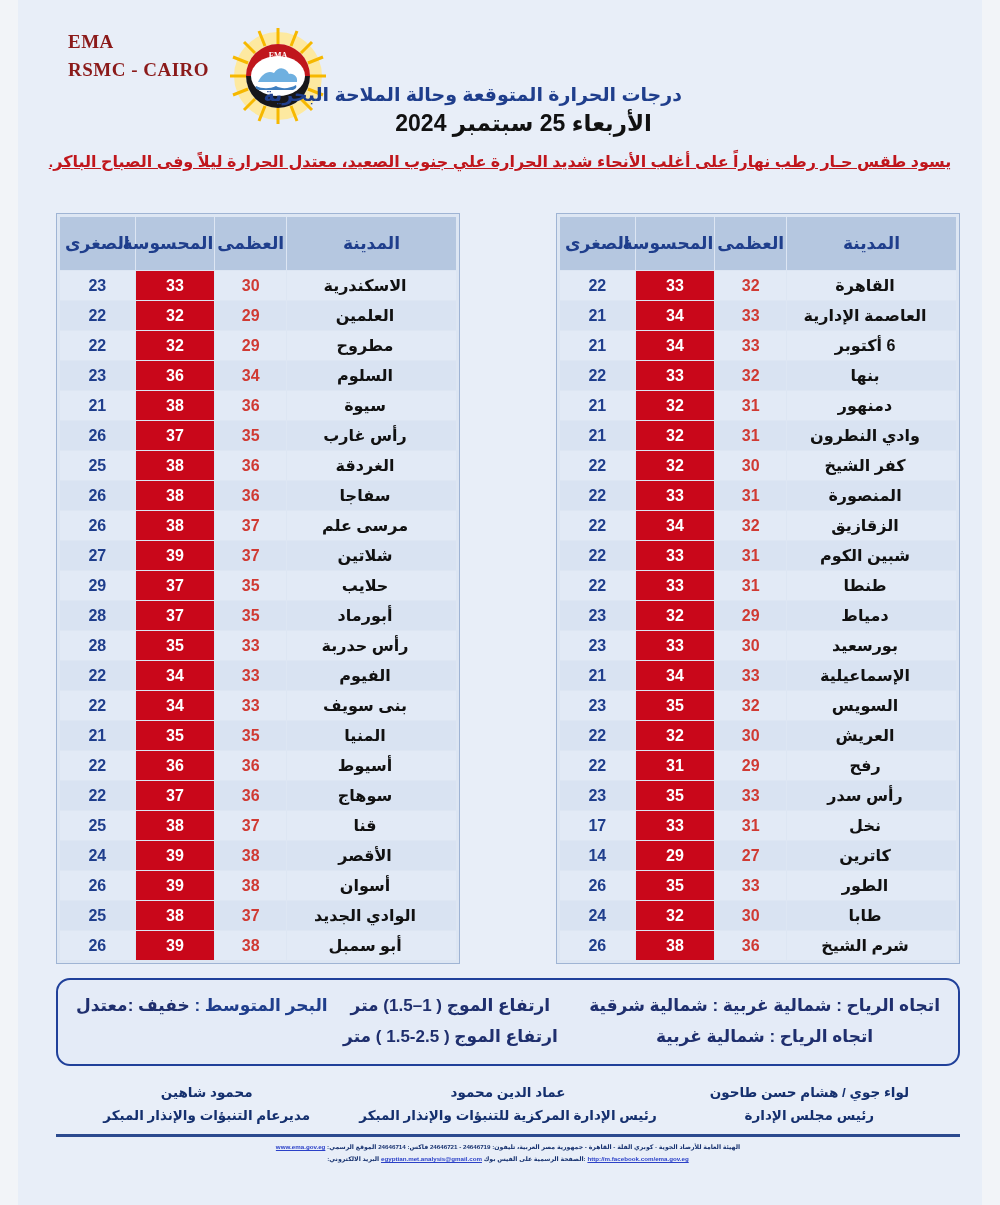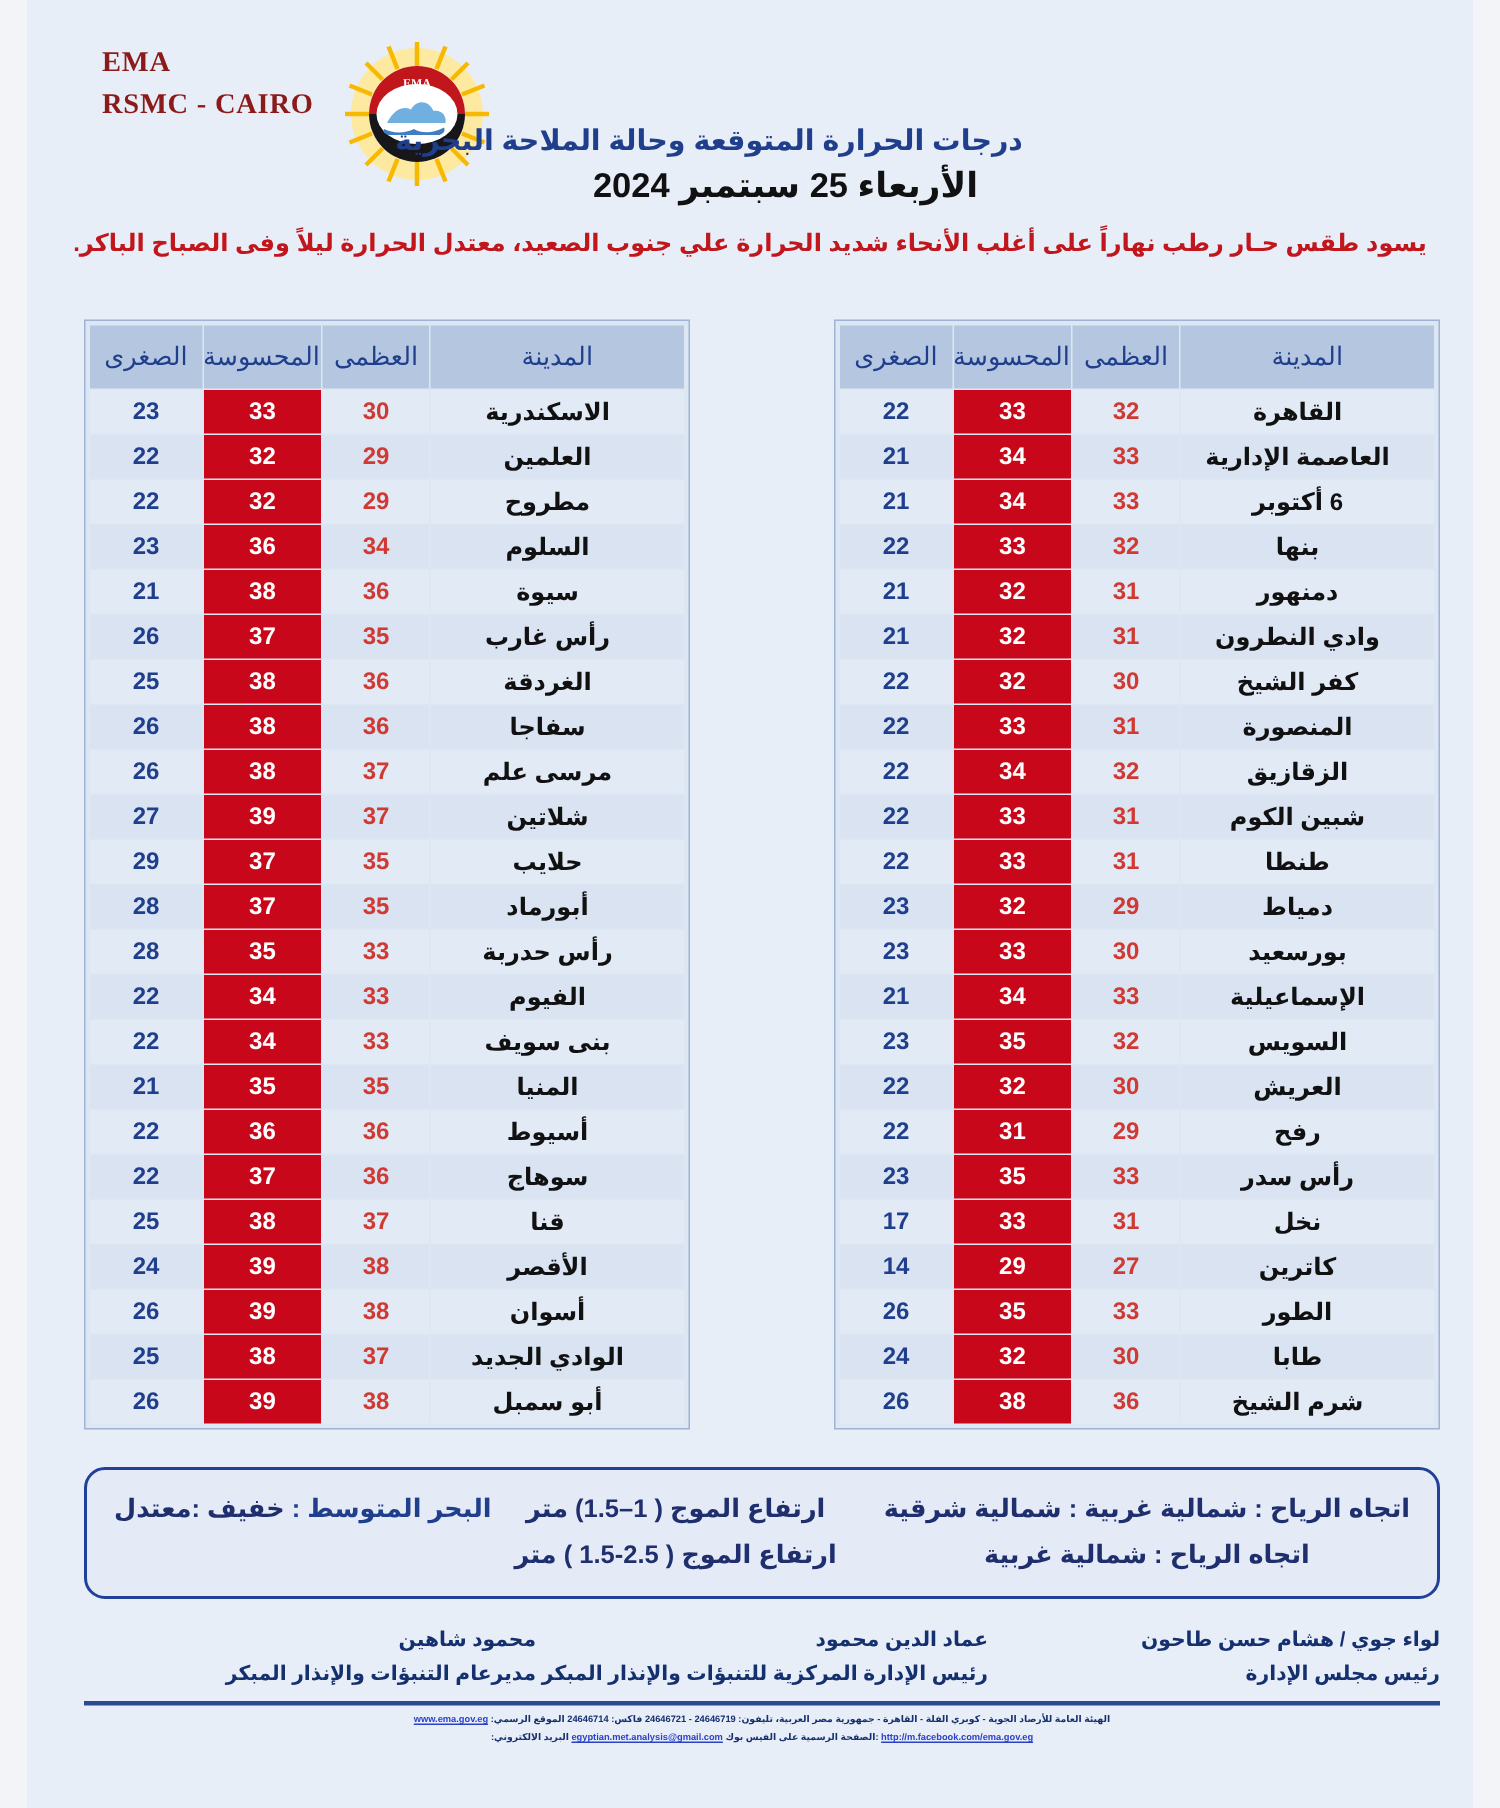--- a/index.html
+++ b/index.html
@@ -74,20 +74,21 @@
     font-size: 23px;
   }
   .summary {
     position: absolute;
     left: 0; right: 0; top: 152px;
     text-align: center;
     color: #c0161c;
     font-weight: bold;
     font-size: 16px;
     padding: 0 20px;
+    text-decoration: underline;
   }
 
   
   .tables-wrap {
     position: absolute;
     top: 213px; left: 0; right: 0;
     height: 745px;
   }
   .tbl-box {
     position: absolute;
@@ -105,23 +106,23 @@
     border-spacing: 1px;
     table-layout: fixed;
   }
   table.wx col.c-city { width: 43%; }
   table.wx col.c-max  { width: 18%; }
   table.wx col.c-feel { width: 20%; }
   table.wx col.c-min  { width: 19%; }
 
   table.wx thead th {
     background: #b5c7e0;
-    height: 42px;
+    height: 53px;
     vertical-align: middle;
-    font-weight: normal;
+    font-weight: bold;
     font-size: 17px;
     color: #1f3e8c;
     border: none;
   }
   th.h-city { font-size: 19px; color: #1f3e8c; }
   th.h-max  { color: #2c4fa8; font-size: 15px; }
   th.h-feel { color: #c0161c; font-size: 14px; }
   th.h-min  { color: #2c4fa8; font-size: 15px; }
 
   table.wx tbody td {
@@ -184,21 +185,21 @@
   
   .sign-row {
     position: absolute;
     left: 38px; right: 22px;
     top: 1082px;
     display: flex;
     flex-direction: row;
   }
   .sign-col {
     flex: 1;
-    text-align: right;
+    text-align: center;
     color: #15306e;
     font-weight: bold;
     font-size: 13.5px;
     line-height: 1.7;
   }
   .sign-rule {
     position: absolute;
     left: 38px; right: 22px;
     top: 1134px;
     height: 3px;

